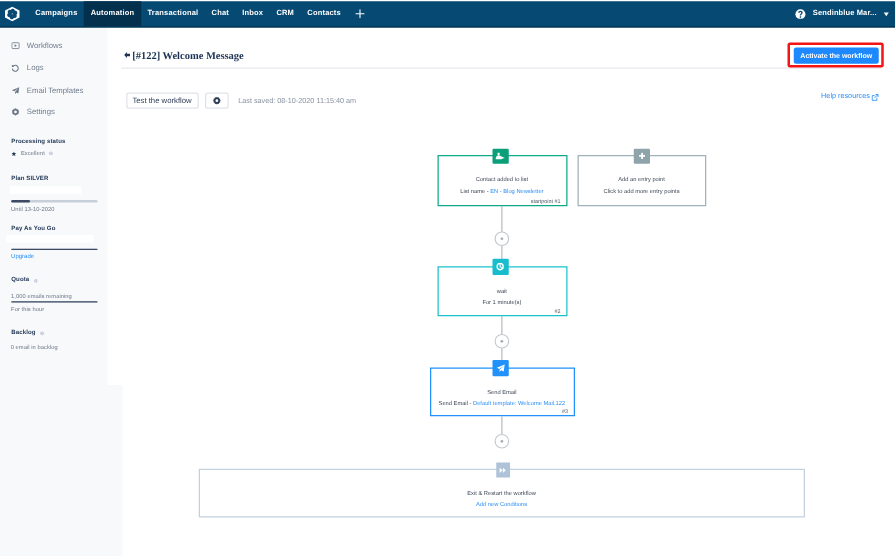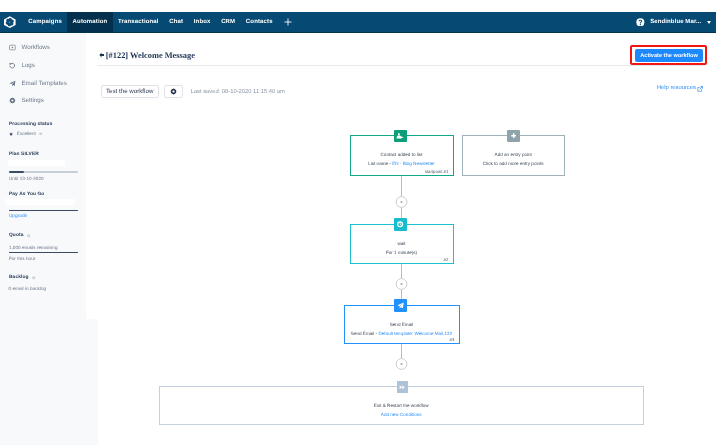--- a/index.html
+++ b/index.html
@@ -46,21 +46,21 @@
   .redbox{position:absolute;left:544.3px;top:12.2px;width:77.1px;height:20.2px;border:2px solid #f31414;border-radius:2px;}
   .help-res{position:absolute;left:570.9px;top:53.2px;display:flex;align-items:center;gap:1.3px;color:#2b8ef5;font-size:5.8px;line-height:1;}
 
   
   .canvas{position:absolute;left:0;top:0;width:716px;height:445px;z-index:10;pointer-events:none;}
   .node{position:absolute;background:#fff;}
   .node-label{position:absolute;left:0;right:0;text-align:center;font-size:4.6px;color:#3d4756;line-height:5px;}
   .node-badge{position:absolute;width:16px;height:16px;border-radius:1px;display:flex;align-items:center;justify-content:center;}
   .node-num{position:absolute;right:4.2px;bottom:0.8px;font-size:4.3px;color:#4a5562;line-height:5px;}
   .bottom-widget{position:absolute;right:18px;bottom:8px;width:20px;height:20px;border-radius:50%;background:#fff;border:1px solid #eceef2;display:flex;align-items:center;justify-content:center;}
-  #page{position:absolute;left:0;top:12px;width:716px;height:315px;filter:opacity(0.999);}
+  #page{position:absolute;left:0;top:1px;width:716px;height:315px;filter:opacity(0.999);}
 </style>
 </head>
 <body>
 
 <div id="page">
 
 <div class="topnav">
   <div class="logo-wrap">
     <svg width="11.6" height="14.3" viewBox="0 0 16 16">
       <path fill="#fff" d="M8 0 L16 4.2 L16 11.8 L8 16 L0 11.8 L0 4.2 Z"></path>

